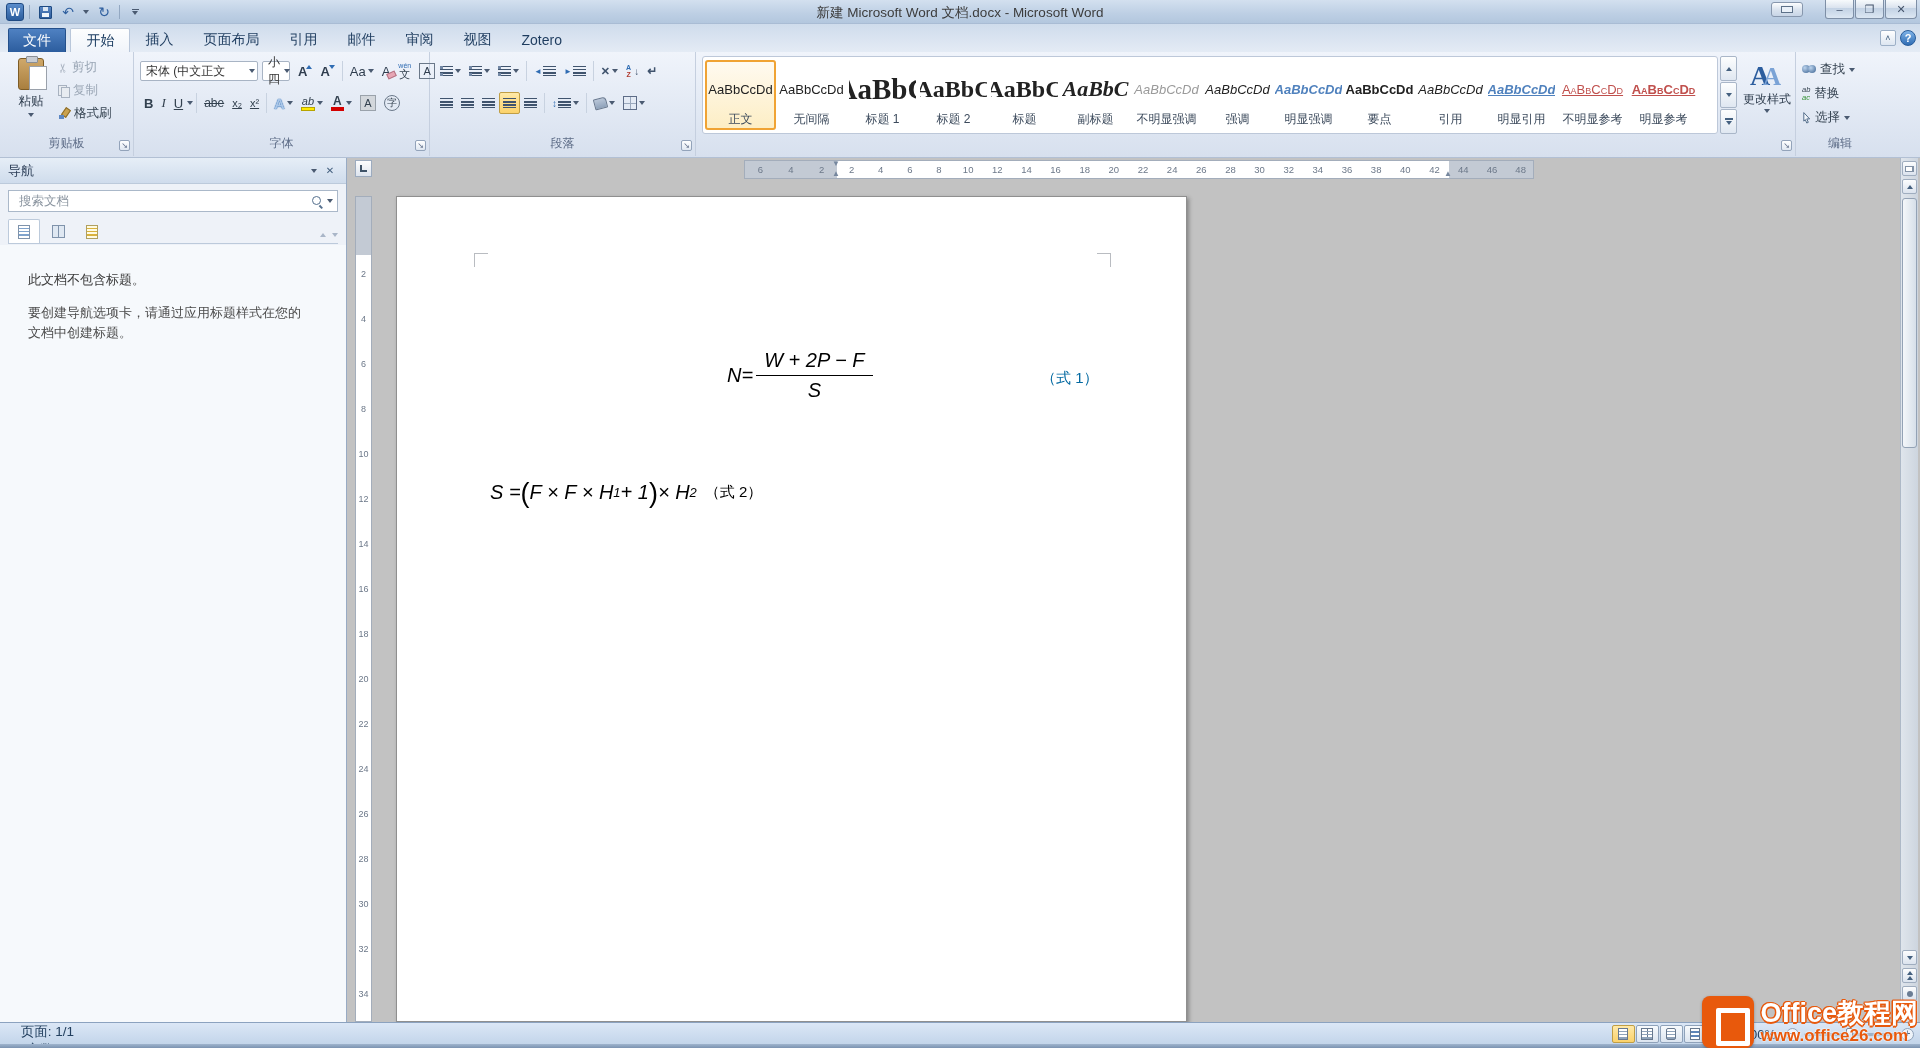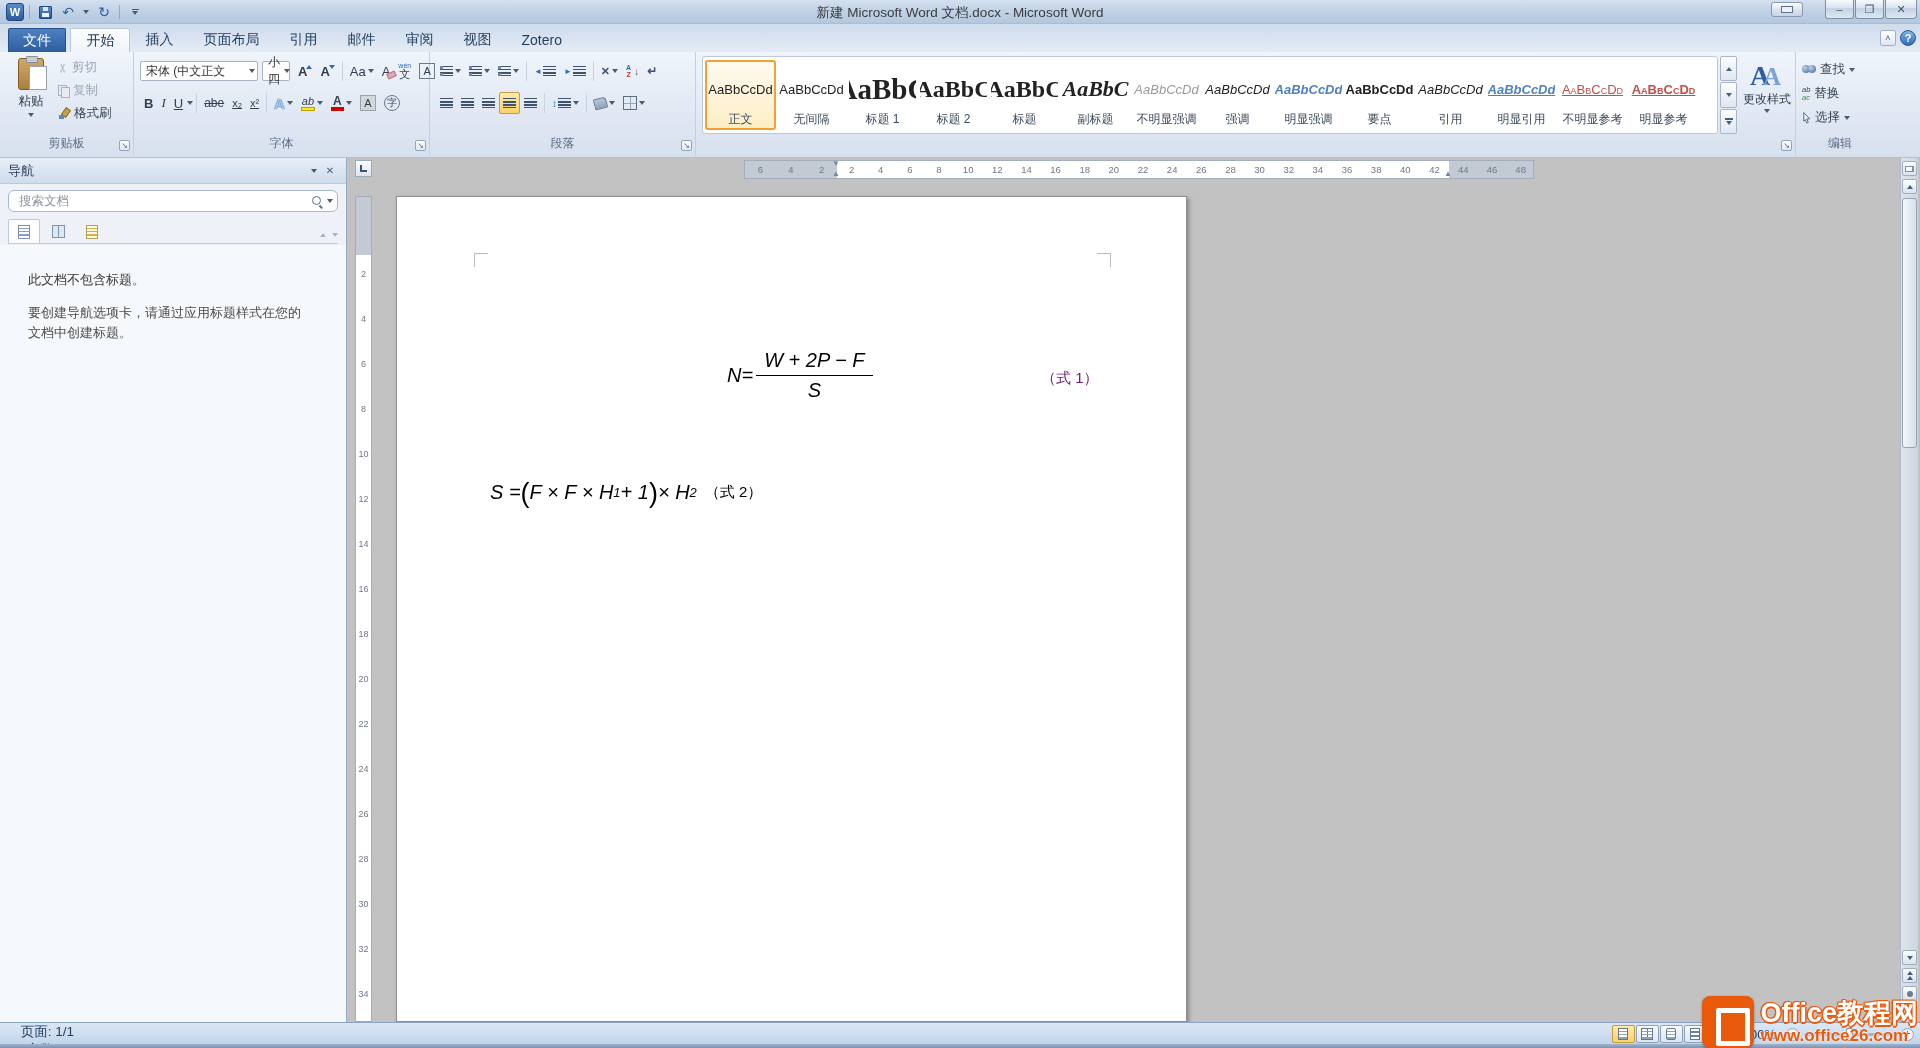--- a/index.html
+++ b/index.html
@@ -167,21 +167,21 @@
 
   
   .workarea{position:absolute;left:0;top:158px;width:1920px;height:864px;background:#c2c2c2;}
 
   
   .navpane{position:absolute;left:0;top:0;width:347px;height:864px;background:#eef2f8;border-right:1px solid #98abc4;}
   .nav-header{position:absolute;left:0;top:0;right:0;height:26px;background:linear-gradient(#e6eef7,#cfdcec);
     border-bottom:1px solid #bccadb;display:flex;align-items:center;padding:0 8px;font-size:13px;color:#2c3e57;}
   .nav-header .sp{flex:1;}
   .nv-btn{width:16px;height:16px;display:flex;align-items:center;justify-content:center;font-size:10px;color:#44607f;}
-  .nav-search{position:absolute;left:8px;top:32px;width:330px;height:22px;background:#fff;border:1px solid #aab8c9;border-radius:6px;
+  .nav-search{position:absolute;left:8px;top:32px;width:330px;height:22px;background:#fff;border:1px solid #aab8c9;border-radius:0;
     display:flex;align-items:center;padding:0 4px 0 8px;}
   .nav-search input{flex:1;border:none;outline:none;font-size:12.5px;color:#333;background:transparent;}
   .nav-search input::placeholder{color:#8a949f;}
   .i-mag{position:relative;width:12px;height:12px;margin-right:4px;}
   .i-mag::before{content:"";position:absolute;left:1px;top:1px;width:7px;height:7px;border:1.5px solid #55708e;border-radius:50%;}
   .i-mag::after{content:"";position:absolute;right:0px;bottom:0px;width:4px;height:1.5px;background:#55708e;transform:rotate(45deg);}
   .nav-tabs{position:absolute;left:8px;top:60px;right:8px;height:26px;display:flex;align-items:flex-end;gap:2px;border-bottom:1px solid #bccadb;}
   .ntab{width:32px;height:24px;display:flex;align-items:center;justify-content:center;border:1px solid transparent;border-bottom:none;border-radius:2px 2px 0 0;}
   .ntab.active{background:#fff;border-color:#bccadb;}
   .nt-doc{width:12px;height:14px;background:#fff;border:1px solid #7f93ab;
@@ -215,21 +215,21 @@
   .page{position:absolute;left:396px;top:38px;width:791px;height:826px;background:#fff;
     border:1px solid #8f8f8f;box-shadow:2px 2px 4px rgba(60,60,60,.45);}
   .crop{position:absolute;width:14px;height:14px;border-color:#b9bcc1;}
   .crop.l{left:77px;top:56px;border-left:1px solid #b9bcc1;border-top:1px solid #b9bcc1;}
   .crop.r{left:700px;top:56px;border-right:1px solid #b9bcc1;border-top:1px solid #b9bcc1;}
   .eq1{position:absolute;left:330px;top:152px;display:flex;align-items:center;
     font-family:"Liberation Serif",serif;font-style:italic;font-size:20px;color:#000;}
   .frac{display:inline-flex;flex-direction:column;align-items:center;margin-left:3px;}
   .frac .num{padding:0 8px 3px;border-bottom:1.5px solid #000;}
   .frac .den{padding-top:3px;}
-  .eqtag1{position:absolute;left:644px;top:172px;font-size:15px;color:#701a75;}
+  .eqtag1{position:absolute;left:644px;top:172px;font-size:15px;color:#0369a1;}
   .eq2{position:absolute;left:93px;top:284px;font-family:"Liberation Serif",serif;font-style:italic;font-size:20px;color:#000;
     display:flex;align-items:center;}
   .eq2 .par{font-style:normal;font-size:27px;line-height:20px;font-weight:400;}
   .eq2 sub{font-size:13px;}
   .eqtag2{font-size:15px;font-style:normal;font-family:"Liberation Sans",sans-serif;margin-left:8px;}
 
   
   .vscroll{position:absolute;left:1900px;top:0;width:18px;height:864px;background:linear-gradient(90deg,#dfe5ec,#cdd5df);border-left:1px solid #aeb9c7;}
   .sc-btn{position:absolute;left:1px;width:15px;height:15px;background:linear-gradient(#fcfdfe,#dbe3ee);border:1px solid #9fadbf;border-radius:2px;
     display:flex;align-items:center;justify-content:center;}

